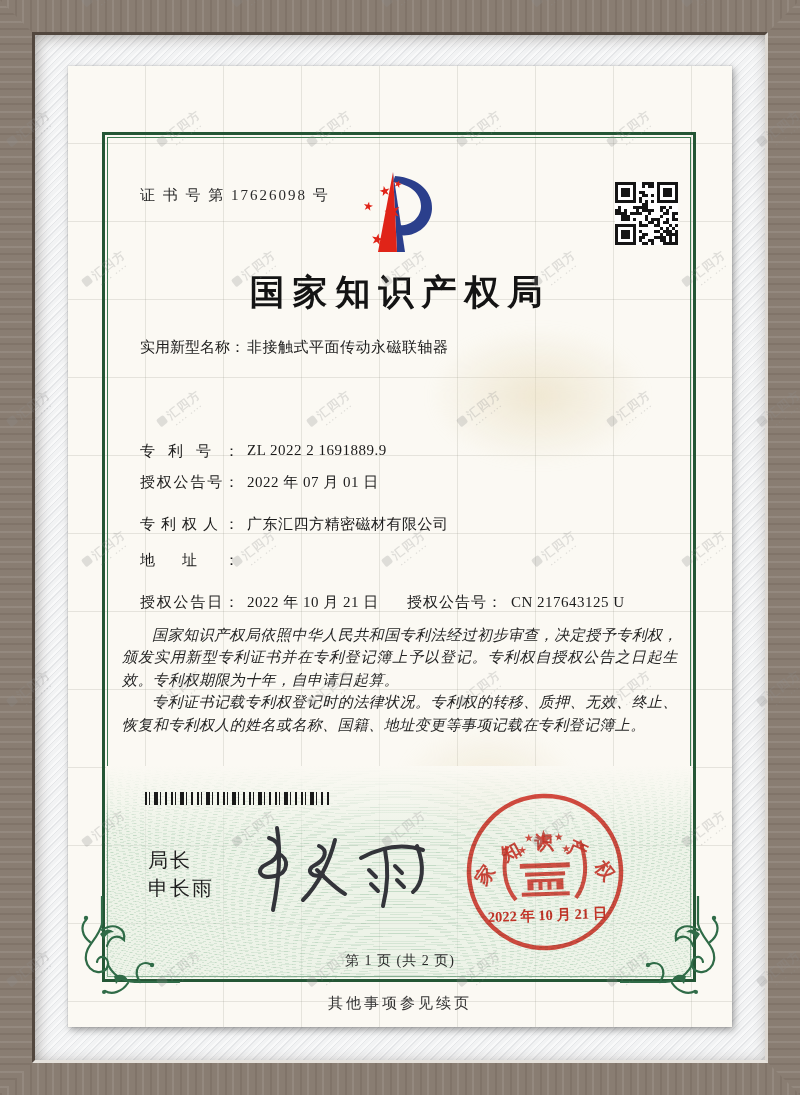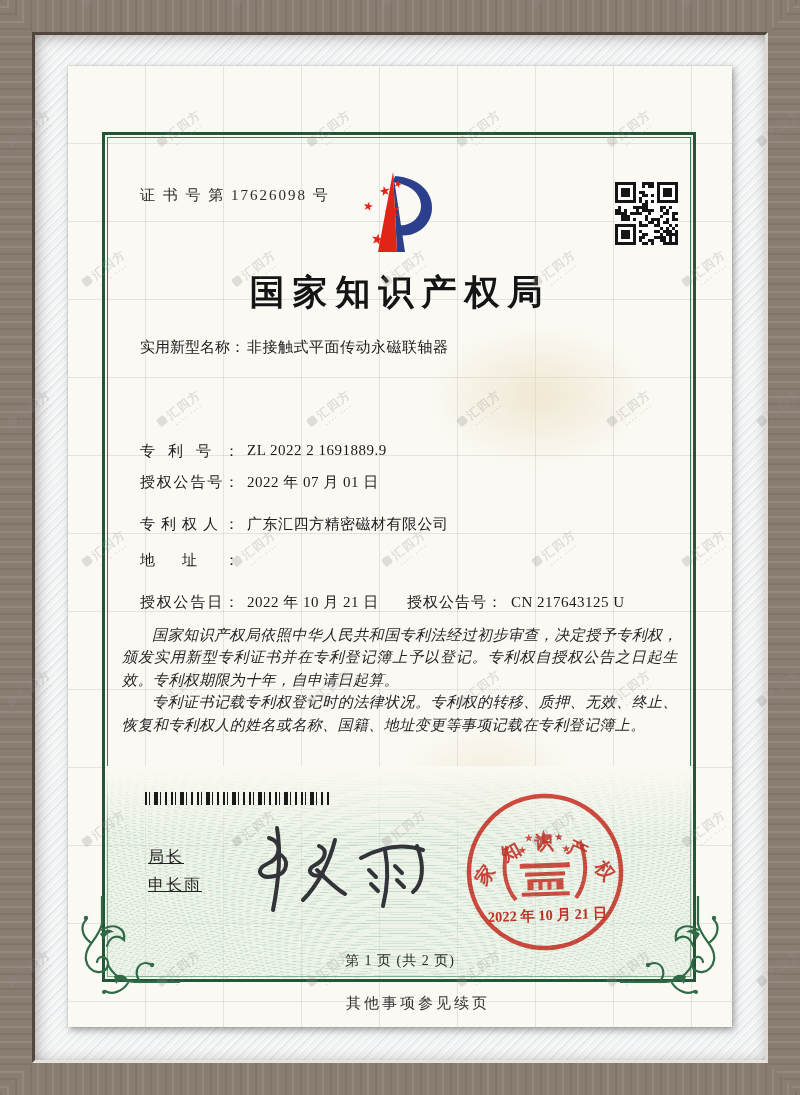--- a/index.html
+++ b/index.html
@@ -76,32 +76,32 @@
 
   .body-par{position:absolute;left:54px;top:558px;width:556px;
     font-size:15px;line-height:22.4px;color:#242424;text-align:justify;letter-spacing:.4px;}
   .body-par p{margin:0;text-indent:2em;font-style:italic;}
 
   .barcode{position:absolute;left:77px;top:726px;width:186px;height:13px;
     background:repeating-linear-gradient(90deg,
       #1a1a1a 0 2px,transparent 2px 4px,#1a1a1a 4px 5px,transparent 5px 9px,
       #1a1a1a 9px 13px,transparent 13px 15px,#1a1a1a 15px 16px,transparent 16px 20px,
       #1a1a1a 20px 22px,transparent 22px 26px);}
-  .signer{position:absolute;left:80px;font-size:16px;color:#222;
-    font-family:"Liberation Sans",sans-serif;letter-spacing:2px;text-decoration:underline;}
+  .signer{position:absolute;left:80px;font-size:20px;color:#222;
+    font-family:"Liberation Sans",sans-serif;letter-spacing:2px;}
   .signer-title{top:781px;} .signer-name{top:809px;}
   .signature{position:absolute;left:175px;top:752px;}
 
   .seal{position:absolute;left:392px;top:721px;width:170px;height:170px;opacity:.92;
     transform:rotate(-2deg);mix-blend-mode:multiply;}
 
   .page-info{position:absolute;left:0;top:886px;width:664px;text-align:center;
     font-size:14px;color:#2a2a2a;letter-spacing:1px;}
   .footer-note{position:absolute;left:0;top:928px;width:664px;text-align:center;
-    font-size:15px;color:#333;letter-spacing:3px;margin-left:18px;}
+    font-size:15px;color:#333;letter-spacing:3px;}
 
   .flourish{position:absolute;width:110px;height:100px;}
   .flourish.fl-left{left:2px;top:830px;}
   .flourish.fl-right{left:552px;top:830px;transform:scaleX(-1);}
 
   
   .wm-layer{position:absolute;left:0;top:0;width:800px;height:1095px;z-index:60;pointer-events:none;overflow:hidden;}
   .wm{position:absolute;font-family:"Liberation Sans",sans-serif;font-size:12px;font-weight:700;
     color:#8f8f8f;opacity:.26;transform:rotate(-38deg);letter-spacing:1px;text-align:left;white-space:nowrap;}
   .wm i{display:inline-block;width:9px;height:9px;background:#8f8f8f;border-radius:2px;margin-right:3px;font-style:normal;}

